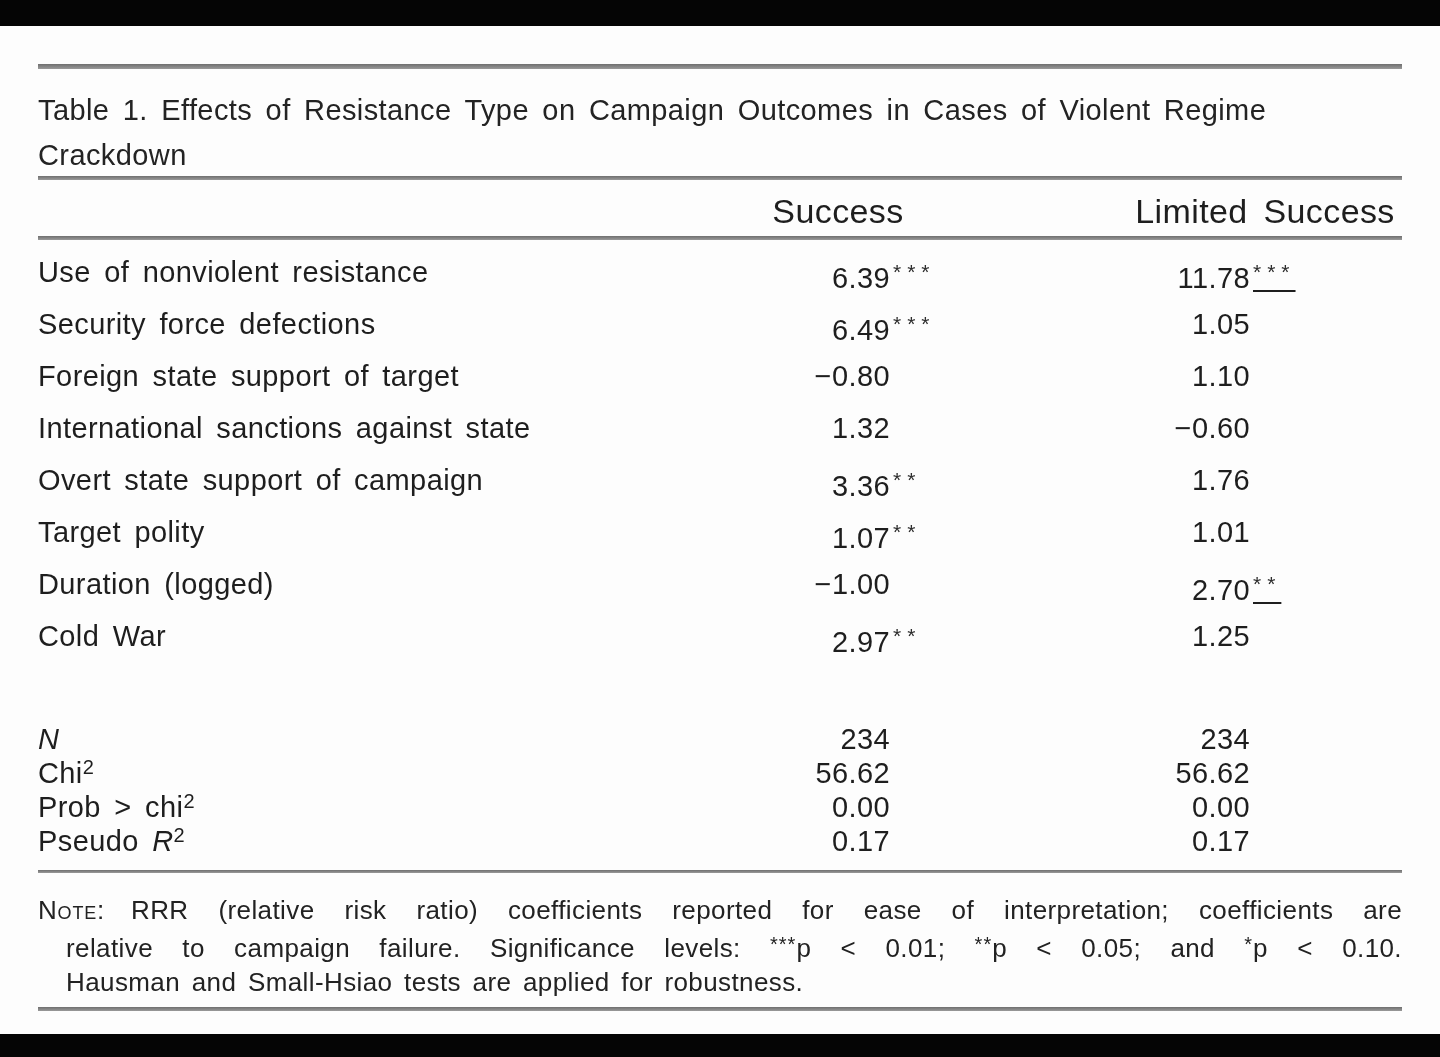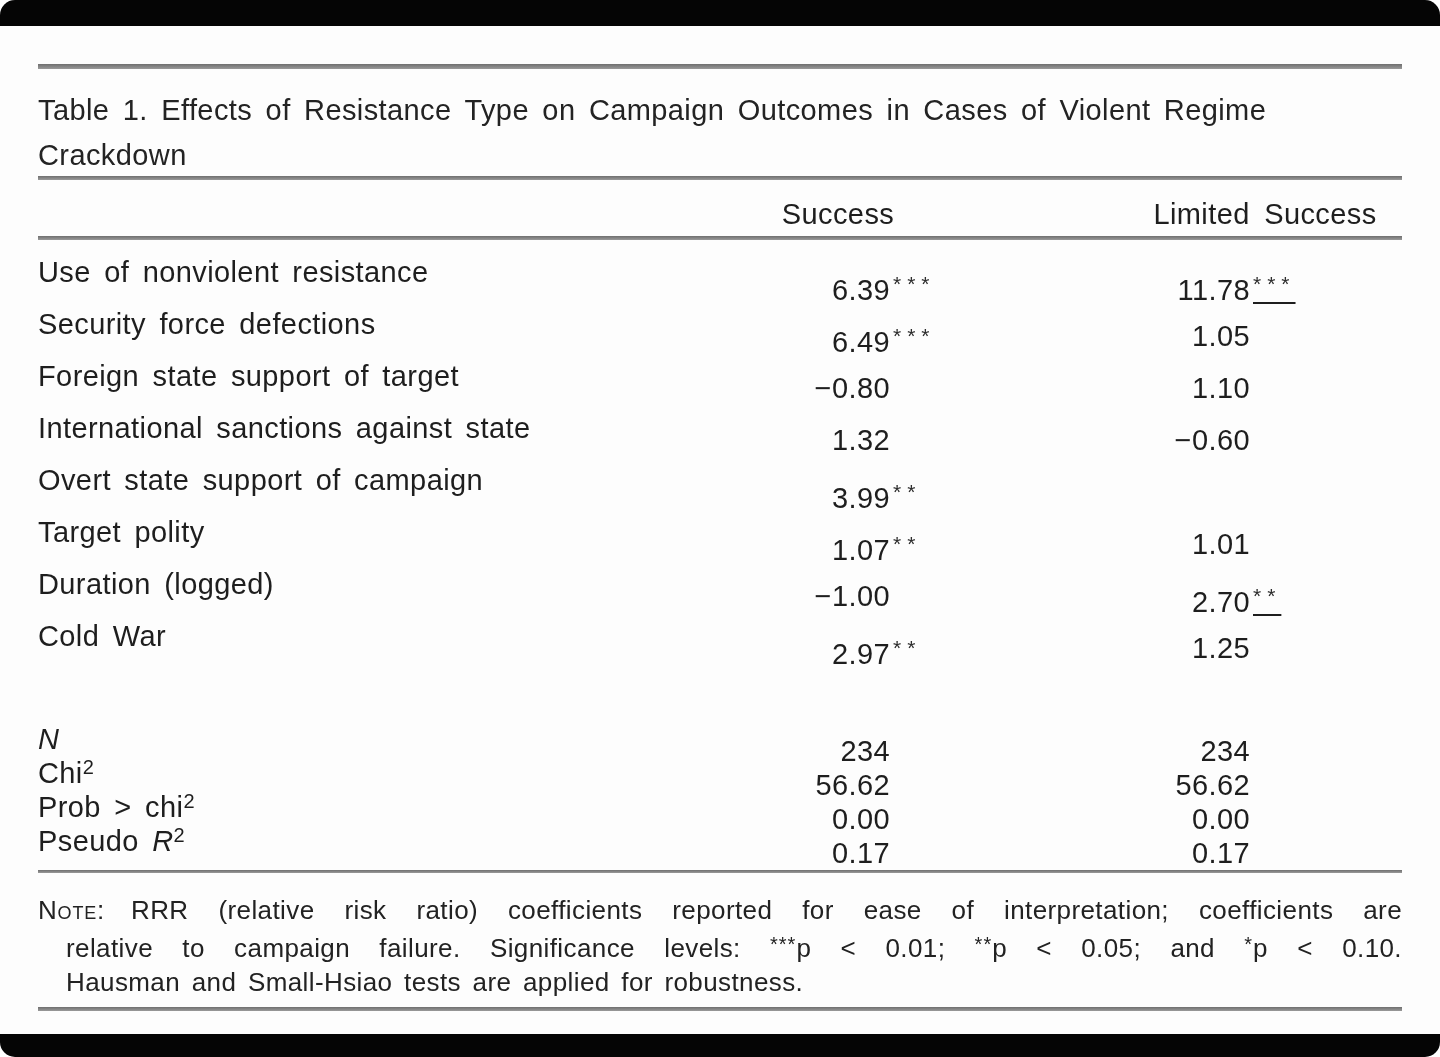--- a/index.html
+++ b/index.html
@@ -5,21 +5,20 @@
   html, body { margin: 0; padding: 0; }
   .page {
     position: relative;
     width: 1440px;
     height: 1057px;
     background: #fdfdfd;
     font-family: "Liberation Sans", sans-serif;
     color: #1e1e1e;
     overflow: hidden;
     letter-spacing: 0.4px;
-    border-radius: 15px;
   }
   .bar {
     position: absolute;
     left: 0;
     width: 1440px;
     background: #050505;
   }
   .bar-top { top: 0; height: 26px; }
   .bar-bottom { top: 1034px; height: 23px; }
 
@@ -42,38 +41,38 @@
     width: 1364px;
     font-size: 29px;
     line-height: 45px;
     word-spacing: 5px;
     color: #232323;
   }
   .title div { white-space: nowrap; }
 
   .colhead {
     position: absolute;
-    top: 198px;
-    font-size: 29px;
+    top: 192px;
+    font-size: 34px;
     white-space: nowrap;
     transform: translateX(-50%);
     word-spacing: 6px;
   }
   .colhead-success { left: 838px; }
   .colhead-limited { left: 1265px; }
 
   .rows {
     position: absolute;
     left: 38px;
     top: 246px;
     width: 1364px;
   }
   .trow { position: relative; height: 52px; line-height: 52px; font-size: 29px; }
   .trow .lbl { position: absolute; left: 0; white-space: nowrap; word-spacing: 5px; }
-  .val { position: absolute; top: 12px; white-space: nowrap; }
+  .val { position: absolute; top: 0; white-space: nowrap; }
   .val .num { display: inline-block; width: 200px; text-align: right; }
   .val-s { left: 652px; }
   .val-l { left: 1012px; text-decoration: underline; }
   .stars {
     font-size: 21px;
     letter-spacing: 6px;
     vertical-align: 9px;
     margin-left: 3px;
     color: #2c2c2c;
   }
@@ -145,21 +144,22 @@
         <span class="val val-s"><span class="num">−0.80</span></span>
         <span class="val val-l"><span class="num">1.10</span></span>
       </div>
       <div class="trow">
         <span class="lbl">International sanctions against state</span>
         <span class="val val-s"><span class="num">1.32</span></span>
         <span class="val val-l"><span class="num">−0.60</span></span>
       </div>
       <div class="trow">
         <span class="lbl">Overt state support of campaign</span>
-        <span class="val val-s"><span class="num">3.99</span><span class="stars">**</span></span>
+        <span class="val val-s"><span class="num">3.36</span><span class="stars">**</span></span>
+        <span class="val val-l"><span class="num">1.76</span></span>
       </div>
       <div class="trow">
         <span class="lbl">Target polity</span>
         <span class="val val-s"><span class="num">1.07</span><span class="stars">**</span></span>
         <span class="val val-l"><span class="num">1.01</span></span>
       </div>
       <div class="trow">
         <span class="lbl">Duration (logged)</span>
         <span class="val val-s"><span class="num">−1.00</span></span>
         <span class="val val-l"><span class="num">2.70</span><span class="stars">**</span></span>

